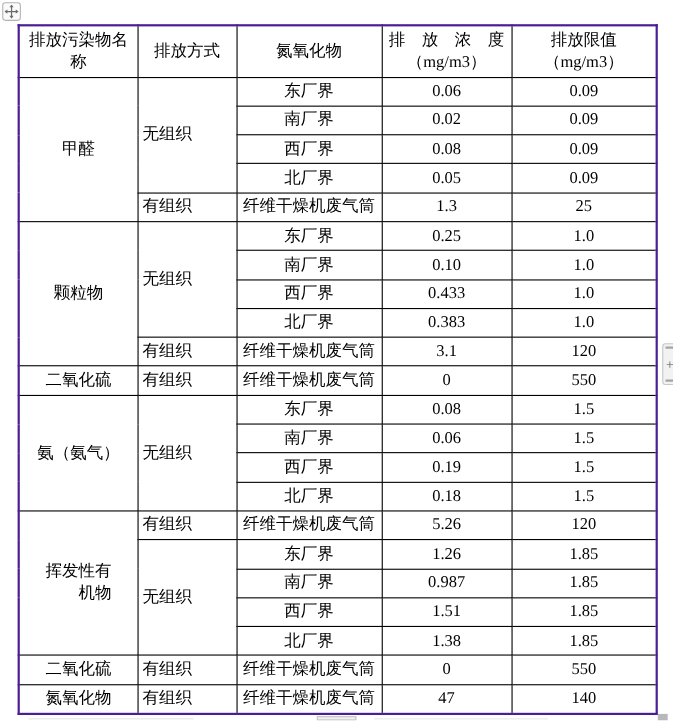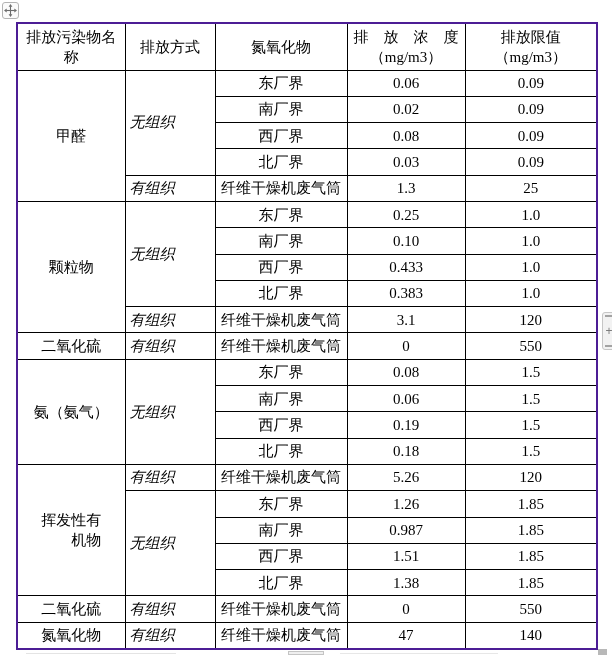--- a/index.html
+++ b/index.html
@@ -21,21 +21,21 @@
     border:2px solid #4c1d95;
   }
   th, td {
     border:1px solid #000; font-weight:normal; font-size:15px;
     padding:0 2px; text-align:center; vertical-align:middle;
     white-space:pre-line; overflow:hidden; line-height:1.35;
     box-sizing:border-box;
   }
   thead tr { height:47px; }
   tbody tr { height:26.3px; }
-  td.mode { text-align:left; padding-left:4px;font-style:italic; }
+  td.mode { text-align:left; padding-left:4px; }
   th.conc-header { text-align:center; padding-left:2px; }
   .wrapblock { display:inline-block; text-align:right; white-space:pre-line; }
   
   .plus-widget {
     position:absolute; right:-4px; top:312px; width:14px; height:38px;
     background:#f2f2f2; border:1px solid #c6c6c6; border-radius:3px;
     display:flex; flex-direction:column; align-items:center; justify-content:space-between;
     padding:2px 0; box-sizing:border-box;
     font-family:"Liberation Sans","DejaVu Sans",sans-serif;
   }
@@ -101,21 +101,21 @@
       <td>0.02</td>
       <td>0.09</td>
     </tr>
     <tr>
       <td>西厂界</td>
       <td>0.08</td>
       <td>0.09</td>
     </tr>
     <tr>
       <td>北厂界</td>
-      <td>0.03</td>
+      <td>0.05</td>
       <td>0.09</td>
     </tr>
     <tr>
       <td class="mode">有组织</td>
       <td>纤维干燥机废气筒</td>
       <td>1.3</td>
       <td>25</td>
     </tr>
 
     <tr>

